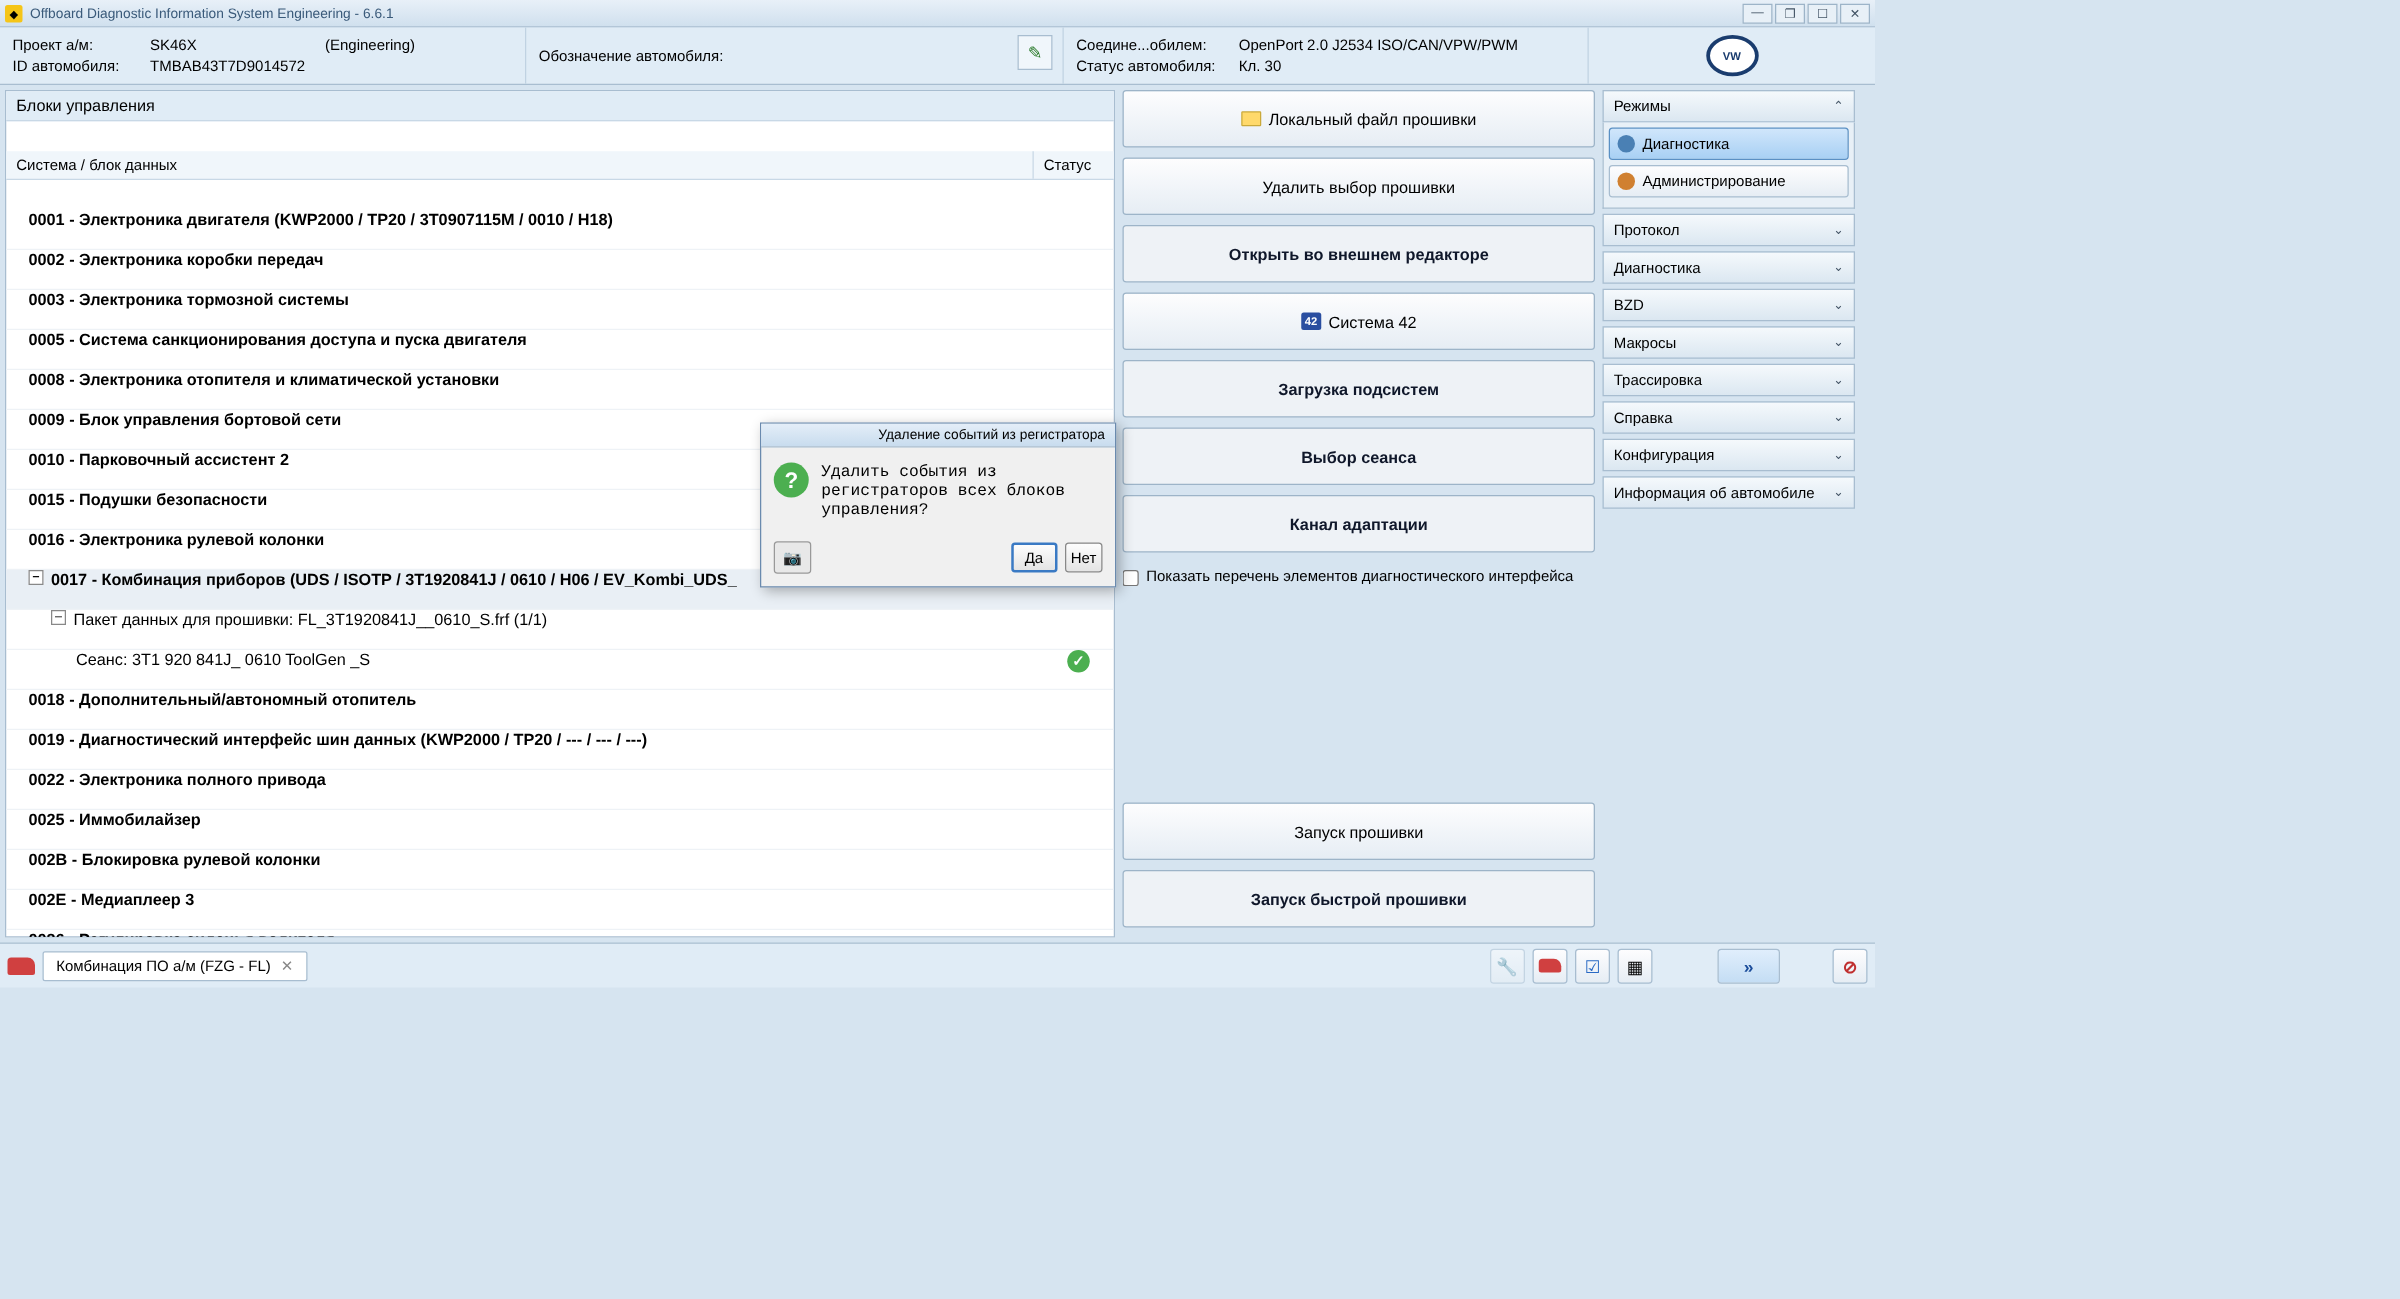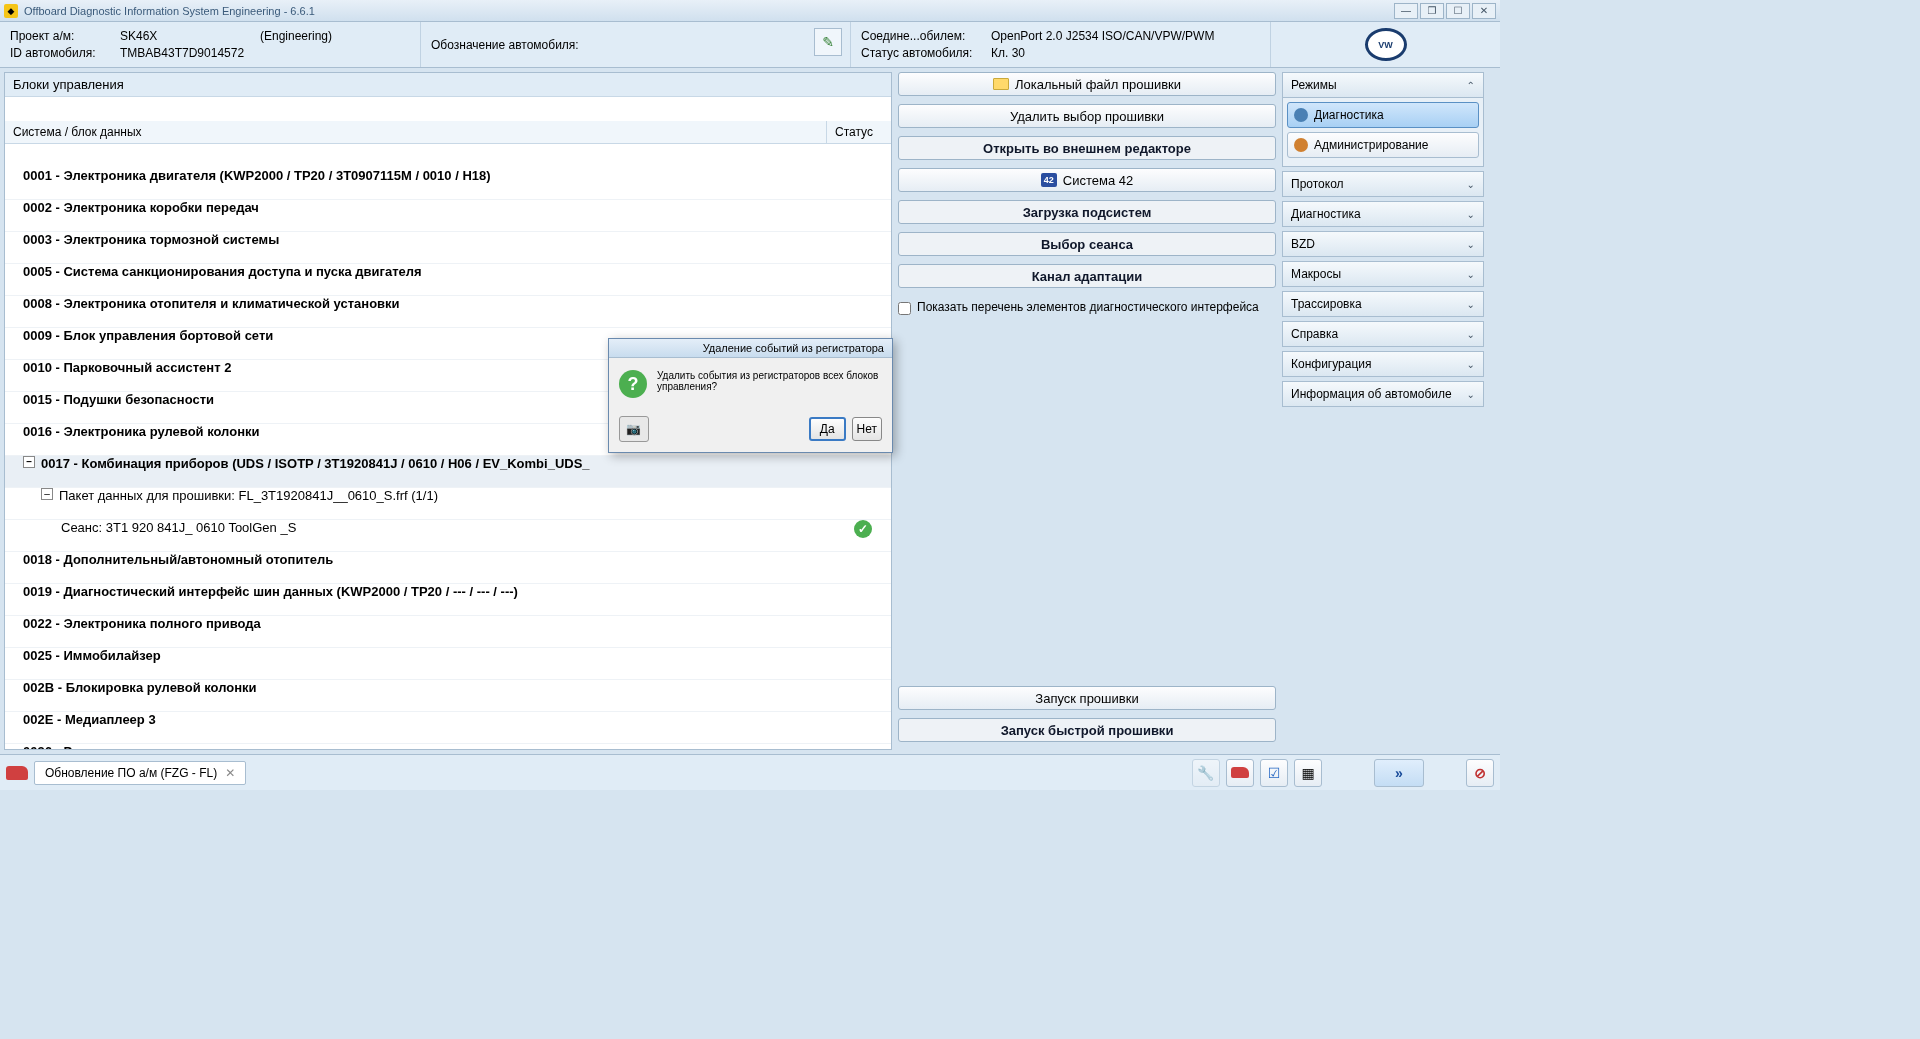--- a/index.html
+++ b/index.html
@@ -39,21 +39,21 @@
   .tree-row.bold { font-weight:bold; }
   .tree-row .txt { flex:1; white-space:nowrap; overflow:hidden; text-overflow:ellipsis;}
   .tree-row .status { width:56px; display:flex;justify-content:center;}
   .tree-row.selected { background:#e9eff5; }
   .tree-row.sub1 { padding-left:36px; font-weight:normal;}
   .tree-row.sub2 { padding-left:56px; font-weight:normal;}
   .expander { display:inline-block;width:12px;height:12px;border:1px solid #888;margin-right:6px;font-size:10px;line-height:10px;text-align:center;background:#fff;}
   .check-icon { width:18px;height:18px;border-radius:50%;background:#4caf50;color:#fff;display:flex;align-items:center;justify-content:center;font-size:12px;font-weight:bold;}
   
   
-  .big-btn { height:24px; margin-bottom:8px; background:linear-gradient(#fdfdfe,#e6edf4); border:1px solid #9db4c8; border-radius:3px; display:flex;align-items:center;justify-content:center;font-size:13px;gap:6px;}
+  .big-btn { height:46px; margin-bottom:8px; background:linear-gradient(#fdfdfe,#e6edf4); border:1px solid #9db4c8; border-radius:3px; display:flex;align-items:center;justify-content:center;font-size:13px;gap:6px;}
   .big-btn.disabled { color:#0f172a; background:#eef2f6;font-weight:bold;}
   .inline-check {display:flex;align-items:flex-start;gap:6px;font-size:12px;margin-top:4px;}
   .inline-check input{margin-top:2px;}
   .mid-bottom { margin-top:auto; }
   .folder-icon{width:16px;height:12px;background:#ffd96b;border:1px solid #caa93a;border-radius:1px;}
   .s42-icon{width:16px;height:14px;background:#2a4ea0;color:#fff;font-size:9px;font-weight:bold;display:flex;align-items:center;justify-content:center;border-radius:2px;}
   
   
   .acc-section { margin-bottom:4px; }
   .acc-header { background:linear-gradient(#f5f9fc,#dbe7f1); border:1px solid #a8bdd0; padding:5px 8px; font-size:12px; display:flex;justify-content:space-between;align-items:center;}
@@ -72,21 +72,21 @@
   .tool-btn{width:28px;height:28px;border:1px solid #a8bdd0;background:linear-gradient(#fdfdfe,#e6edf4);display:flex;align-items:center;justify-content:center;font-size:14px;border-radius:3px;}
   .tool-btn.disabled{opacity:0.5;}
   .tool-btn.primary{background:linear-gradient(#e0eefc,#c4ddf4);width:50px;color:#1a4c9a;font-weight:bold;}
   .tool-btn.danger{color:#c03030;font-weight:bold;}
   
   
   .modal { position:absolute; left:608px; top:338px; width:285px; background:#f0f0f0; border:1px solid #6a8aae; box-shadow:3px 3px 10px rgba(0,0,0,0.3);}
   .modal-title { background:linear-gradient(#e4eef8,#c8dcee); padding:3px 8px; font-size:11px; border-bottom:1px solid #a8bdd0;text-align:right;}
   .modal-body { padding:12px 10px; display:flex; gap:10px; align-items:flex-start;}
   .q-icon { width:28px;height:28px;border-radius:50%;background:#4caf50;color:#fff;display:flex;align-items:center;justify-content:center;font-size:18px;font-weight:bold;flex-shrink:0;}
-  .modal-text { font-size:10px; }
+  .modal-text { font-size:13px;font-family:Liberation Mono, monospace; }
   .modal-footer { padding:6px 10px 10px; display:flex; gap:6px; align-items:center;}
   .cam-btn { width:30px;height:26px;border:1px solid #999;background:#e8e8e8;display:flex;align-items:center;justify-content:center;border-radius:3px;}
   .modal-footer .spacer{flex:1;}
   .dlg-btn { padding:4px 4px;border:1px solid #888;background:linear-gradient(#fdfdfd,#e4e4e4);border-radius:3px;font-size:12px;}
   .dlg-btn.focus { border:2px solid #3a7ac4; padding:3px 9px;}
   
   ::-webkit-scrollbar{width:16px;}
   ::-webkit-scrollbar-track{background:#e8eef4;}
   ::-webkit-scrollbar-thumb{background:#b8ccdc;border:1px solid #90a8bc;}
 </style>
@@ -333,21 +333,21 @@
           <span>Информация об автомобиле</span>
           <span class="chev">⌄</span>
         </div>
       </div>
   </div>
 </div>
 
 <div class="bottom-bar">
   <span class="car-icon"></span>
   <div class="tab-btn">
-      <span>Обновление ПО а/м (FZG - FL)</span>
+      <span>Комбинация ПО а/м (FZG - FL)</span>
       <span style="color:#888">✕</span>
     </div>
   <div class="spacer"></div>
   <div class="tool-btn disabled">
       <span>🔧</span>
     </div>
   <div class="tool-btn">
       <span class="car-icon" style="width:18px;height:11px"></span>
     </div>
   <div class="tool-btn">

